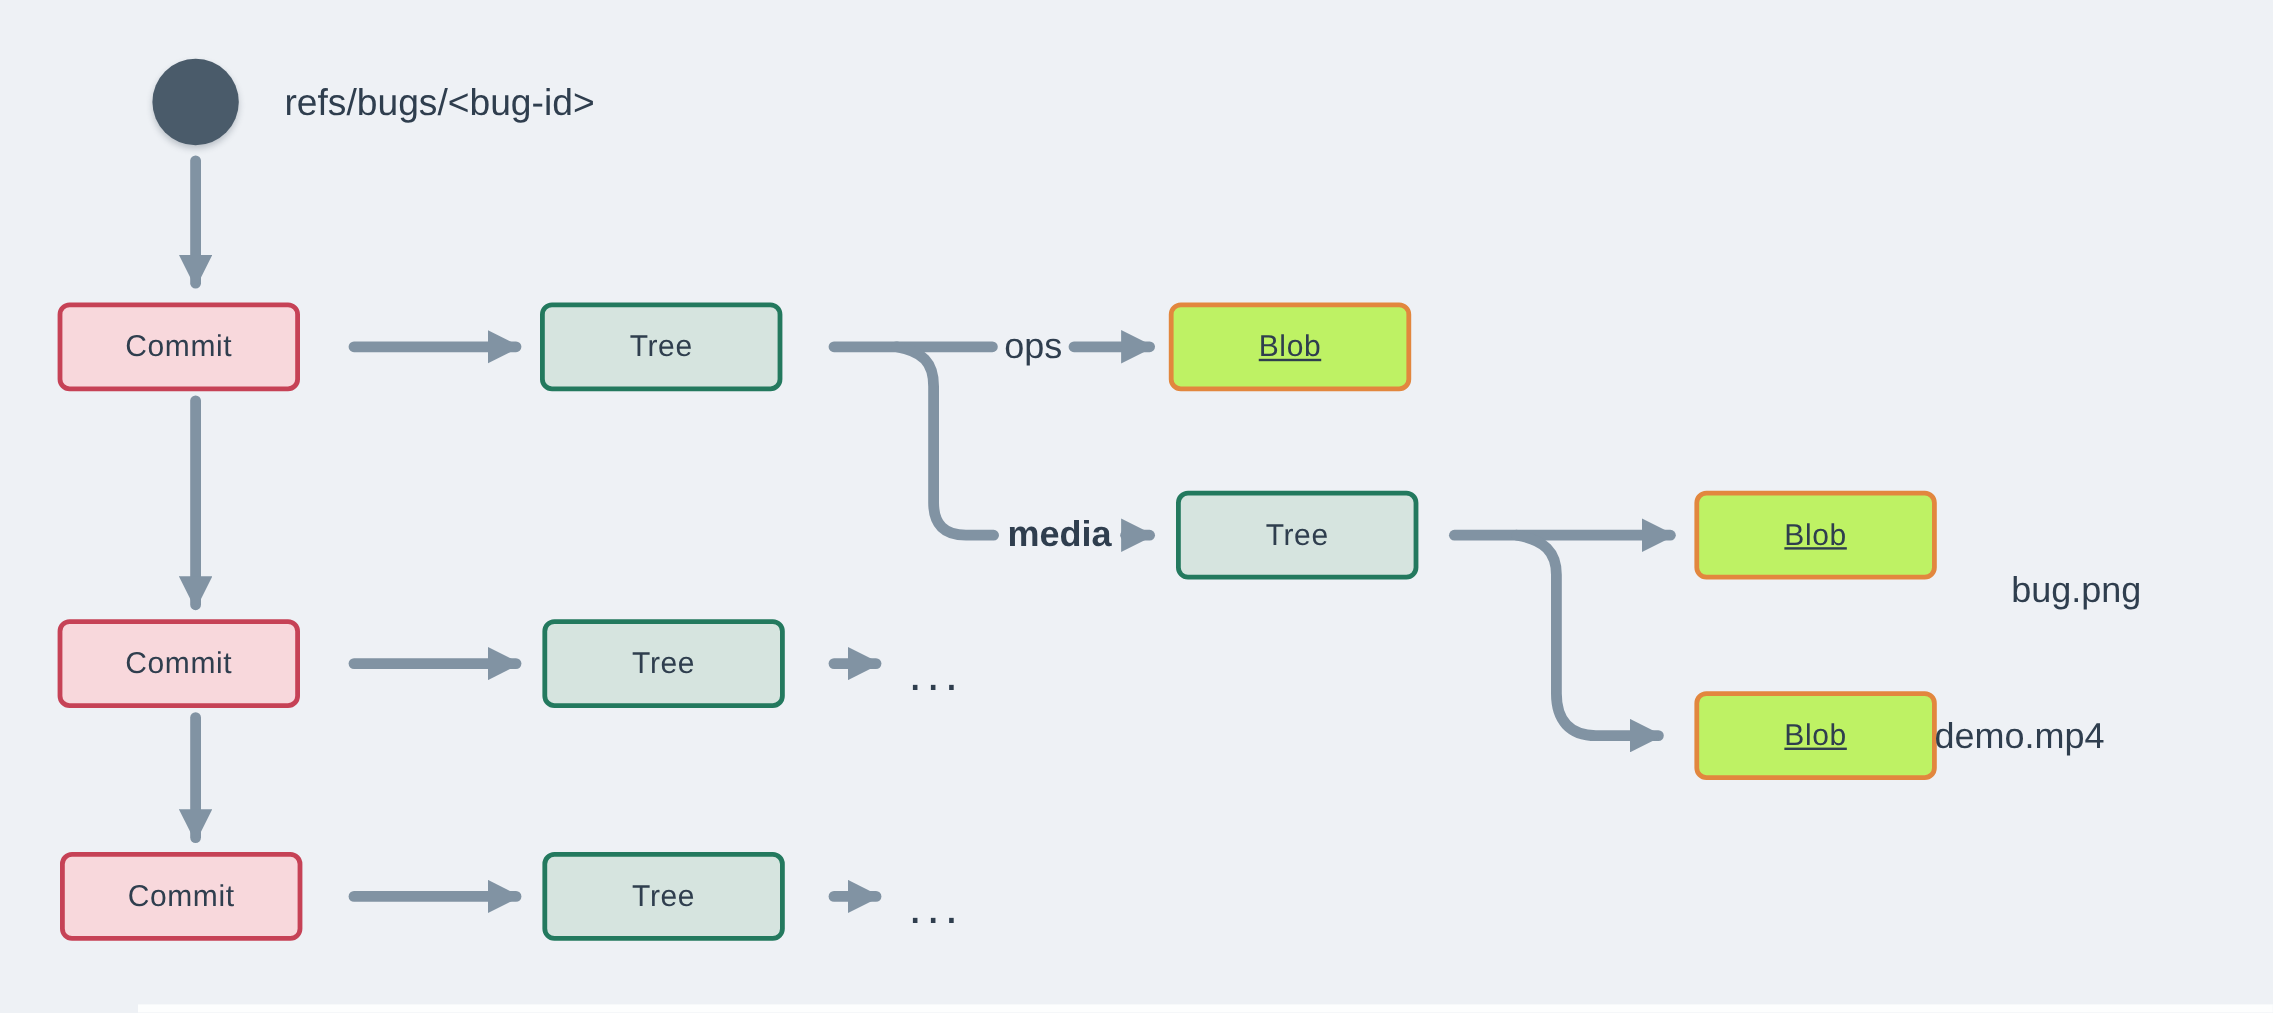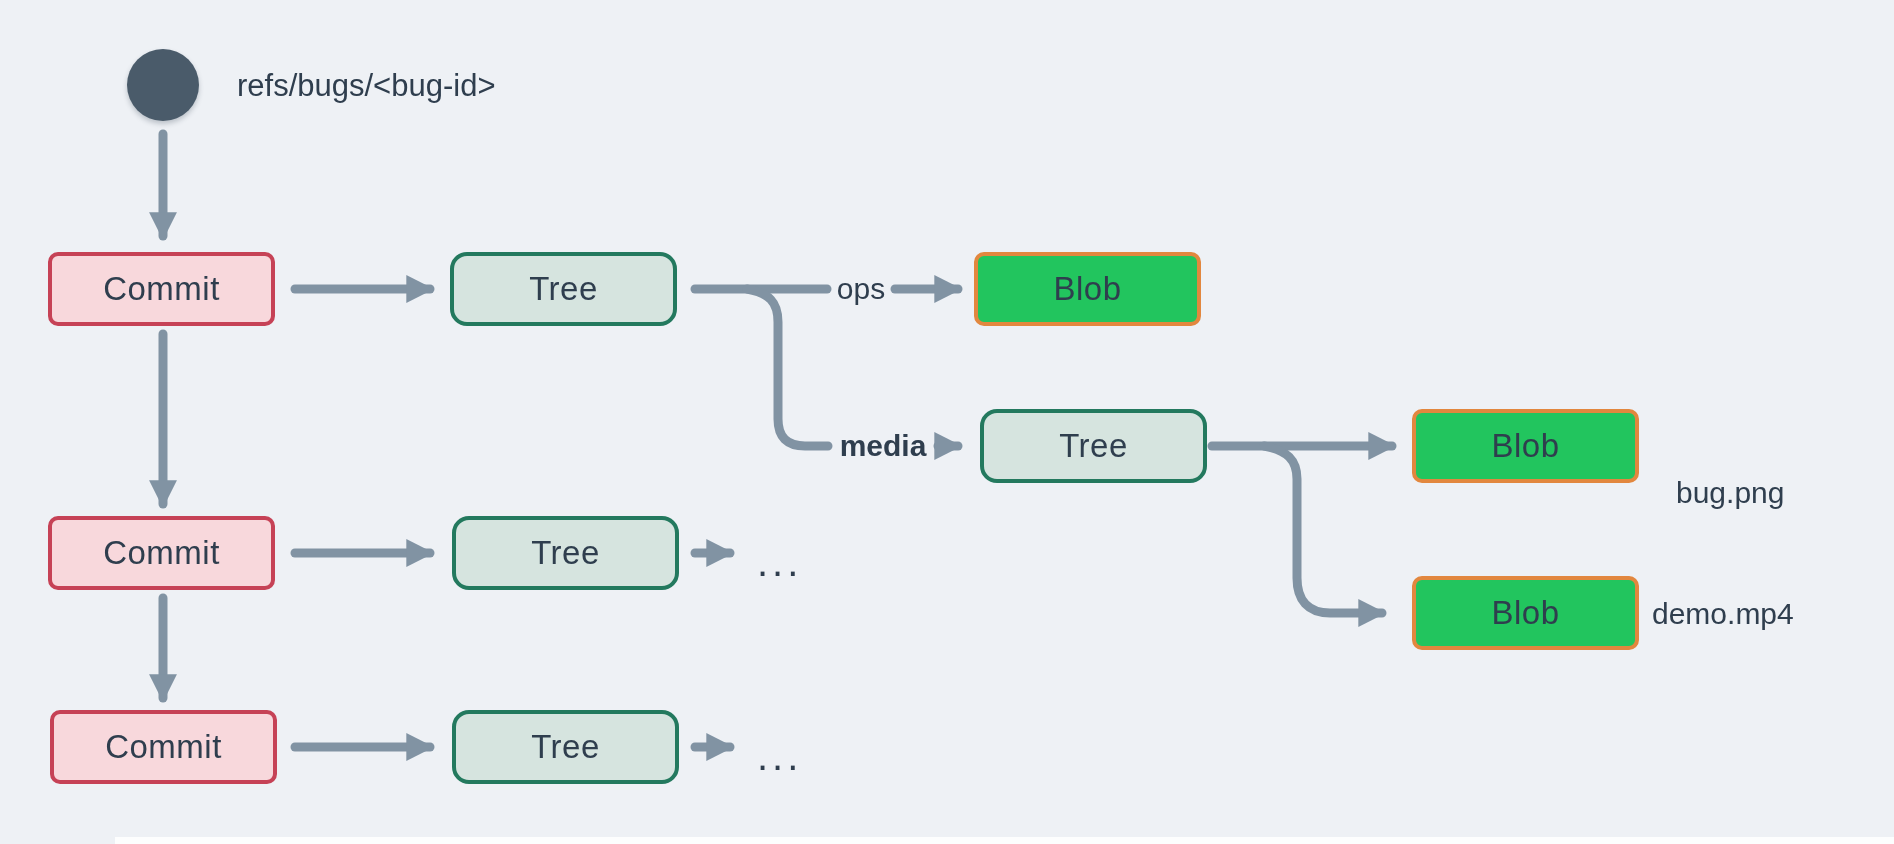--- a/index.html
+++ b/index.html
@@ -8,29 +8,29 @@
     width:1894px;height:844px;
     background:#eef1f5;
     overflow:hidden;
     font-family:"Liberation Sans", sans-serif;
     color:#2f3e4e;
     padding-left:16px;
   }
   .edges{position:absolute;left:0;top:0;width:1894px;height:844px;z-index:1;}
   .node{
     position:absolute;z-index:2;
-    width:227px;height:74px;
+    width:202px;height:74px;
     box-sizing:border-box;
     border:4px solid;border-radius:10px;
     display:flex;align-items:center;justify-content:center;
-    font-size:33px;letter-spacing:0.5px;
+    font-size:25px;letter-spacing:0.5px;
   }
   .node.commit{background:#f8d8dc;border-color:#c64256;}
-  .node.tree{background:#d6e4df;border-color:#23795e;border-radius:17px;}
-  .node.blob{background:#22c55e;border-color:#e2873e;}
+  .node.tree{background:#d6e4df;border-color:#23795e;}
+  .node.blob{background:#bef264;border-color:#e2873e;text-decoration:underline;}
   .ref-circle{
     position:absolute;z-index:2;
     left:127px;top:49px;width:72px;height:72px;
     border-radius:50%;background:#4a5b6a;
     box-shadow:0 3px 5px rgba(40,55,70,0.25);
   }
   .floating-label{
     position:absolute;z-index:3;
     font-size:30px;white-space:nowrap;
     transform:translate(0,-50%);
@@ -114,20 +114,20 @@
     <span>Commit</span>
   </div>
   <div class="node tree" style="left:452px;top:710px">
     <span>Tree</span>
   </div>
 
   <div class="centered-label" style="left:861px;top:289px;">ops</div>
   <div class="centered-label" style="left:883px;top:446px;font-weight:bold;">media</div>
 
   <div class="floating-label" style="left:1676px;top:447px;margin-top:46px;">bug.png</div>
-  <div class="floating-label" style="left:1652px;top:614px;">demo.mp4</div>
+  <div class="floating-label" style="left:1612px;top:614px;">demo.mp4</div>
 
   <div class="ellipsis" style="left:757px;top:540px;">...</div>
   <div class="ellipsis" style="left:757px;top:734px;">...</div>
 
   <div class="bottom-strip"></div>
 
 </div>
 
 </body></html>

